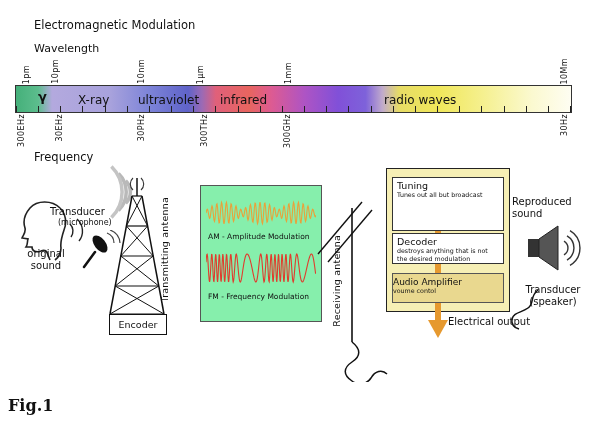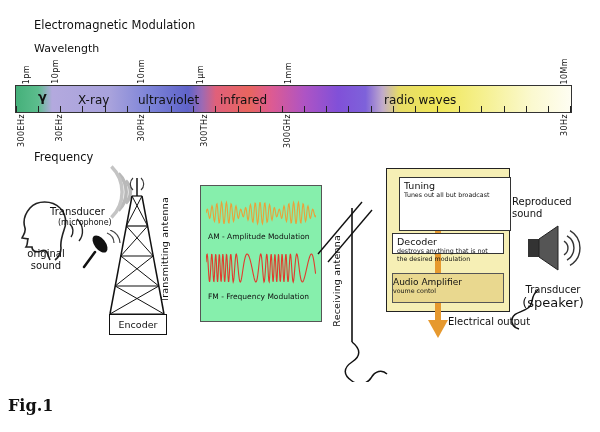--- a/index.html
+++ b/index.html
@@ -31,43 +31,43 @@
   #rx-ant-label{left:331px;top:235px;}
 
   #mod-box{position:absolute;left:200px;top:185px;width:120px;height:135px;
     background:#86efac;border:1px solid #555;}
   .wave-label{position:absolute;left:7px;font-size:7.5px;white-space:nowrap;}
 
   .rcv-title{left:421px;top:166px;font-size:9.5px;letter-spacing:.5px;}
   #receiver-box{position:absolute;left:386px;top:168px;width:122px;height:142px;
     background:#f6efb5;border:1px solid #222;}
   .rc{position:absolute;z-index:2;box-sizing:border-box;}
-  #tuning-box{left:12px;top:8px;width:112px;height:54px;background:#fff;border:1px solid #333;}
+  #tuning-box{left:5px;top:8px;width:112px;height:54px;background:#fff;border:1px solid #333;}
   #osc-box{left:10px;top:26px;width:92px;height:20px;background:linear-gradient(#f6e7c6,#dfa75e);
     border:1px solid #7a5c28;text-align:center;font-size:9px;line-height:18px;}
-  #decoder-box{left:5px;top:64px;width:112px;height:21px;background:#fff;border:1px solid #333;}
+  #decoder-box{left:5px;top:64px;width:112px;height:31px;background:#fff;border:1px solid #333;}
   #amp-box{left:5px;top:104px;width:112px;height:30px;background:#e9d88f;border:1px solid #555;text-align:left;}
   .rc-title{font-size:9.5px;margin:2px 0 0 4px;}
   .rc-sub{font-size:6.3px;margin:0 3px 0 4px;line-height:1.3;}
   .rc-title-c{font-size:9px;margin-top:3px;}
   .rc-sub-c{font-size:6.3px;}
 
   #out-arrow{position:absolute;left:427px;top:200px;z-index:1;}
   .elec-out{left:448px;top:316px;font-size:10px;}
 
   #encoder-box{position:absolute;left:109px;top:314px;width:56px;height:19px;line-height:19px;
     text-align:center;font-size:9.5px;border:1.5px solid #111;background:#fff;}
 
   .txt-sm{font-size:10px;line-height:1.15;}
   #mic-label{left:50px;top:206px;width:90px;}
   #mic-label .sub{font-size:8px;margin-left:8px;}
   #orig-sound{left:20px;top:248px;width:52px;text-align:center;}
   #repro-sound{left:512px;top:196px;width:72px;}
   #spk-label{left:514px;top:284px;width:78px;text-align:center;}
-  #spk-label .sub{font-size:13px;}
+  #spk-label .sub{font-size:10px;}
   #fig-label{left:8px;top:396px;font-family:"DejaVu Serif","Liberation Serif",serif;
     font-weight:bold;font-size:16px;}
 </style>
 </head>
 <body>
 
 <div id="page">
 
   <div class="abs h-title">Electromagnetic Modulation</div>
   <div class="abs h-wave">Wavelength</div>

